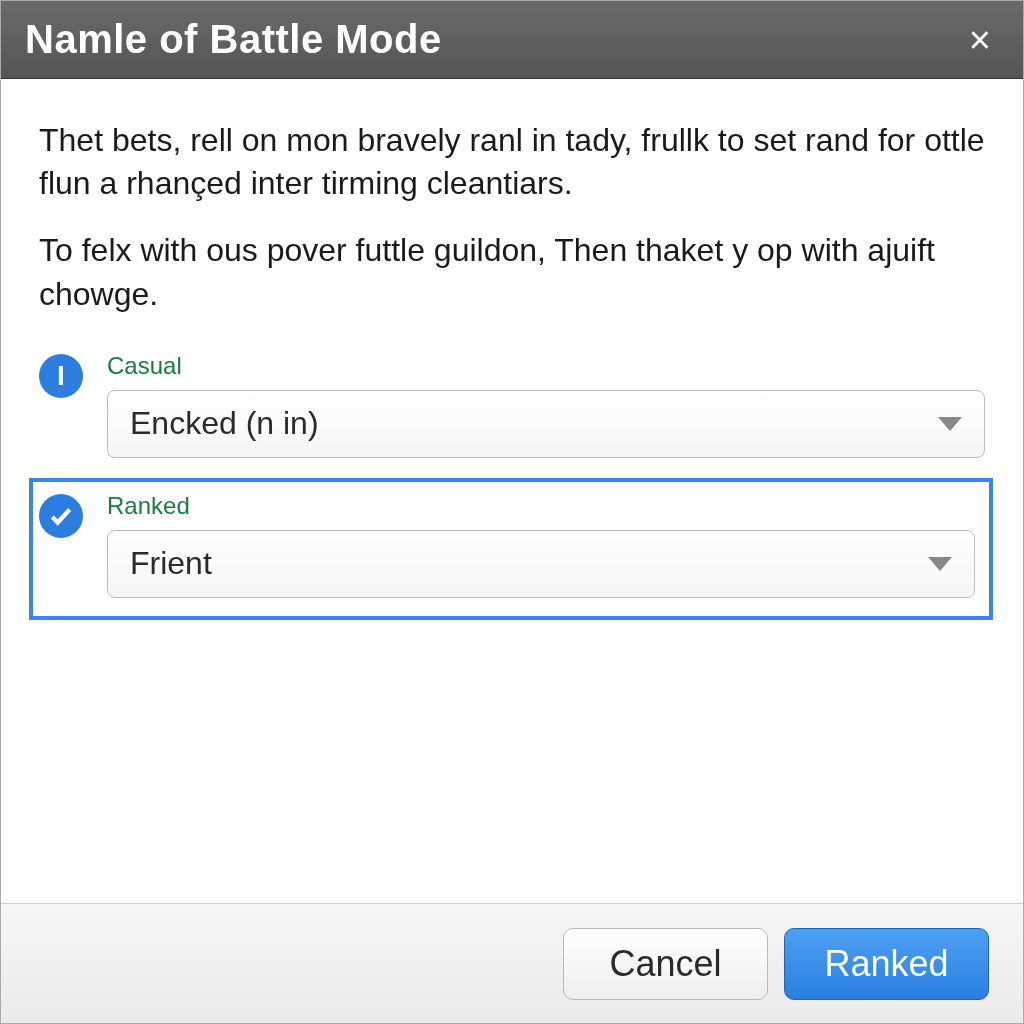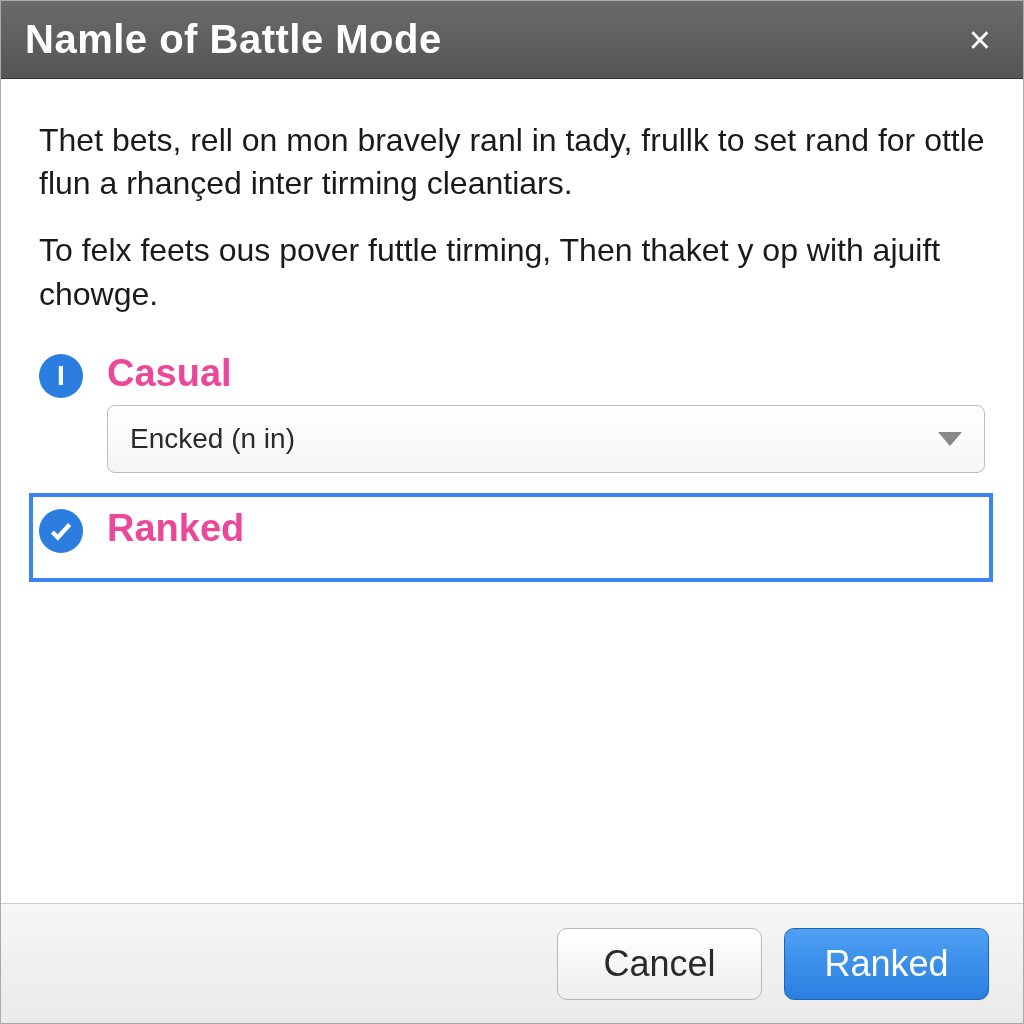--- a/index.html
+++ b/index.html
@@ -92,57 +92,57 @@
       width: 26px;
       height: 26px;
       stroke: #fff;
       stroke-width: 4;
       fill: none;
     }
     .option-body {
       flex: 1;
     }
     .option-label {
-      font-size: 38px;
-      color: #ec4899;
+      font-size: 24px;
+      color: #15803d;
       margin-bottom: 10px;
-      font-weight: 700;
+      font-weight: 400;
     }
     .select {
       width: 100%;
       height: 68px;
       border: 1px solid #bcbcbc;
       border-radius: 8px;
       background: linear-gradient(to bottom, #ffffff, #f5f5f5);
       display: flex;
       align-items: center;
       justify-content: space-between;
       padding: 0 22px;
       cursor: pointer;
       box-shadow: inset 0 1px 0 rgba(255,255,255,0.8);
     }
     .select-value {
-      font-size: 28px;
+      font-size: 32px;
       color: #2a2a2a;
     }
     .chevron {
       width: 0;
       height: 0;
       border-left: 12px solid transparent;
       border-right: 12px solid transparent;
       border-top: 14px solid #888;
     }
     .footer {
       background: linear-gradient(to bottom, #f6f6f6, #eaeaea);
       border-top: 1px solid #ccc;
       height: 120px;
       display: flex;
       align-items: center;
       justify-content: flex-end;
-      gap: 22px;
+      gap: 16px;
       padding: 0 34px;
     }
     .btn {
       height: 72px;
       min-width: 205px;
       border-radius: 10px;
       font-size: 36px;
       display: flex;
       align-items: center;
       justify-content: center;
@@ -166,21 +166,21 @@
 <div class="dialog">
 
   <div class="titlebar">
     <div class="title">Namle of Battle Mode</div>
     <div class="close-btn">×</div>
   </div>
 
   <div class="content">
     <div class="description">
       <p>Thet bets, rell on mon bravely ranl in tady, frullk to set rand for ottle flun a rhançed inter tirming cleantiars.</p>
-      <p>To felx feets ous pover futtle tirming, Then thaket y op with ajuift chowge.</p>
+      <p>To felx with ous pover futtle guildon, Then thaket y op with ajuift chowge.</p>
     </div>
 
     <div class="option-group">
 
       <div class="option-row">
         <div class="radio-icon info">I</div>
         <div class="option-body">
           <div class="option-label">Casual</div>
           <div class="select">
             <span class="select-value">Encked (n in)</span>
@@ -190,20 +190,24 @@
       </div>
 
       <div class="option-row highlighted">
         <div class="radio-icon">
           <svg class="check-svg" viewBox="0 0 24 24">
               <polyline points="4,13 9,18 20,6"></polyline>
             </svg>
         </div>
         <div class="option-body">
           <div class="option-label">Ranked</div>
+          <div class="select">
+            <span class="select-value">Frient</span>
+            <span class="chevron"></span>
+          </div>
         </div>
       </div>
 
     </div>
   </div>
 
   <div class="footer">
     <div class="btn btn-secondary">Cancel</div>
     <div class="btn btn-primary">Ranked</div>
   </div>

